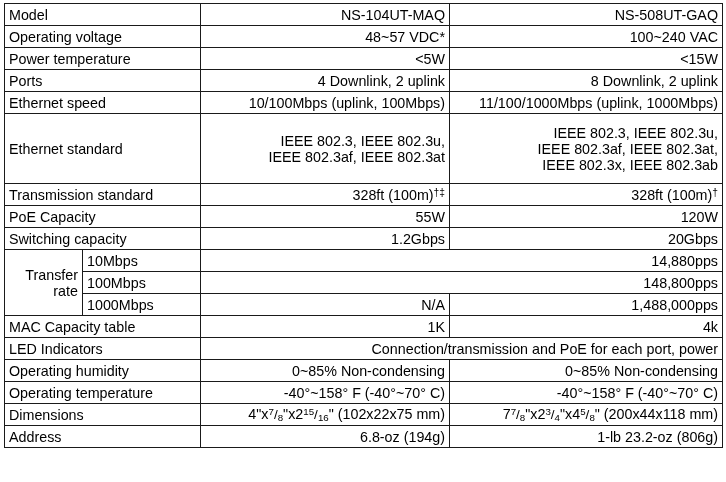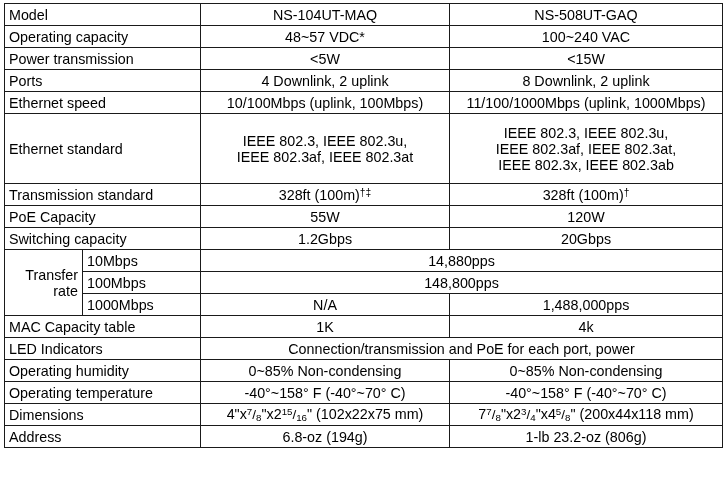--- a/index.html
+++ b/index.html
@@ -50,26 +50,26 @@
   col.c-sublabel   { width: 118px; }
   col.c-model-a    { width: 249px; }
   col.c-model-b    { width: 273px; }
 
   
   .lbl {
     text-align: left;
     padding-left: 6px;
   }
   .val {
-    text-align: center;
+    text-align: right;
   }
   .hdr {
     font-weight: bold;
   }
-  .hdr.val { text-align: center; }
+  .hdr.val { text-align: right; }
   .hdr.lbl { text-align: left; }
 
   .rowspan-label {
     text-align: right;
     padding-left: 6px;
     vertical-align: middle;
   }
 
   .multiline {
     white-space: normal;
@@ -112,27 +112,27 @@
     </colgroup>
     <tbody>
 
       <tr class="r-std">
         <td class="hdr lbl" colspan="2">Model</td>
         <td class="hdr val">NS-104UT-MAQ</td>
         <td class="hdr val">NS-508UT-GAQ</td>
       </tr>
 
       <tr class="r-std">
-        <td class="lbl" colspan="2">Operating capacity</td>
+        <td class="lbl" colspan="2">Operating voltage</td>
         <td class="val">48~57 VDC*</td>
         <td class="val">100~240 VAC</td>
       </tr>
 
       <tr class="r-std">
-        <td class="lbl" colspan="2">Power transmission</td>
+        <td class="lbl" colspan="2">Power temperature</td>
         <td class="val">&lt;5W</td>
         <td class="val">&lt;15W</td>
       </tr>
 
       <tr class="r-std">
         <td class="lbl" colspan="2">Ports</td>
         <td class="val">4 Downlink, 2 uplink</td>
         <td class="val">8 Downlink, 2 uplink</td>
       </tr>
 

